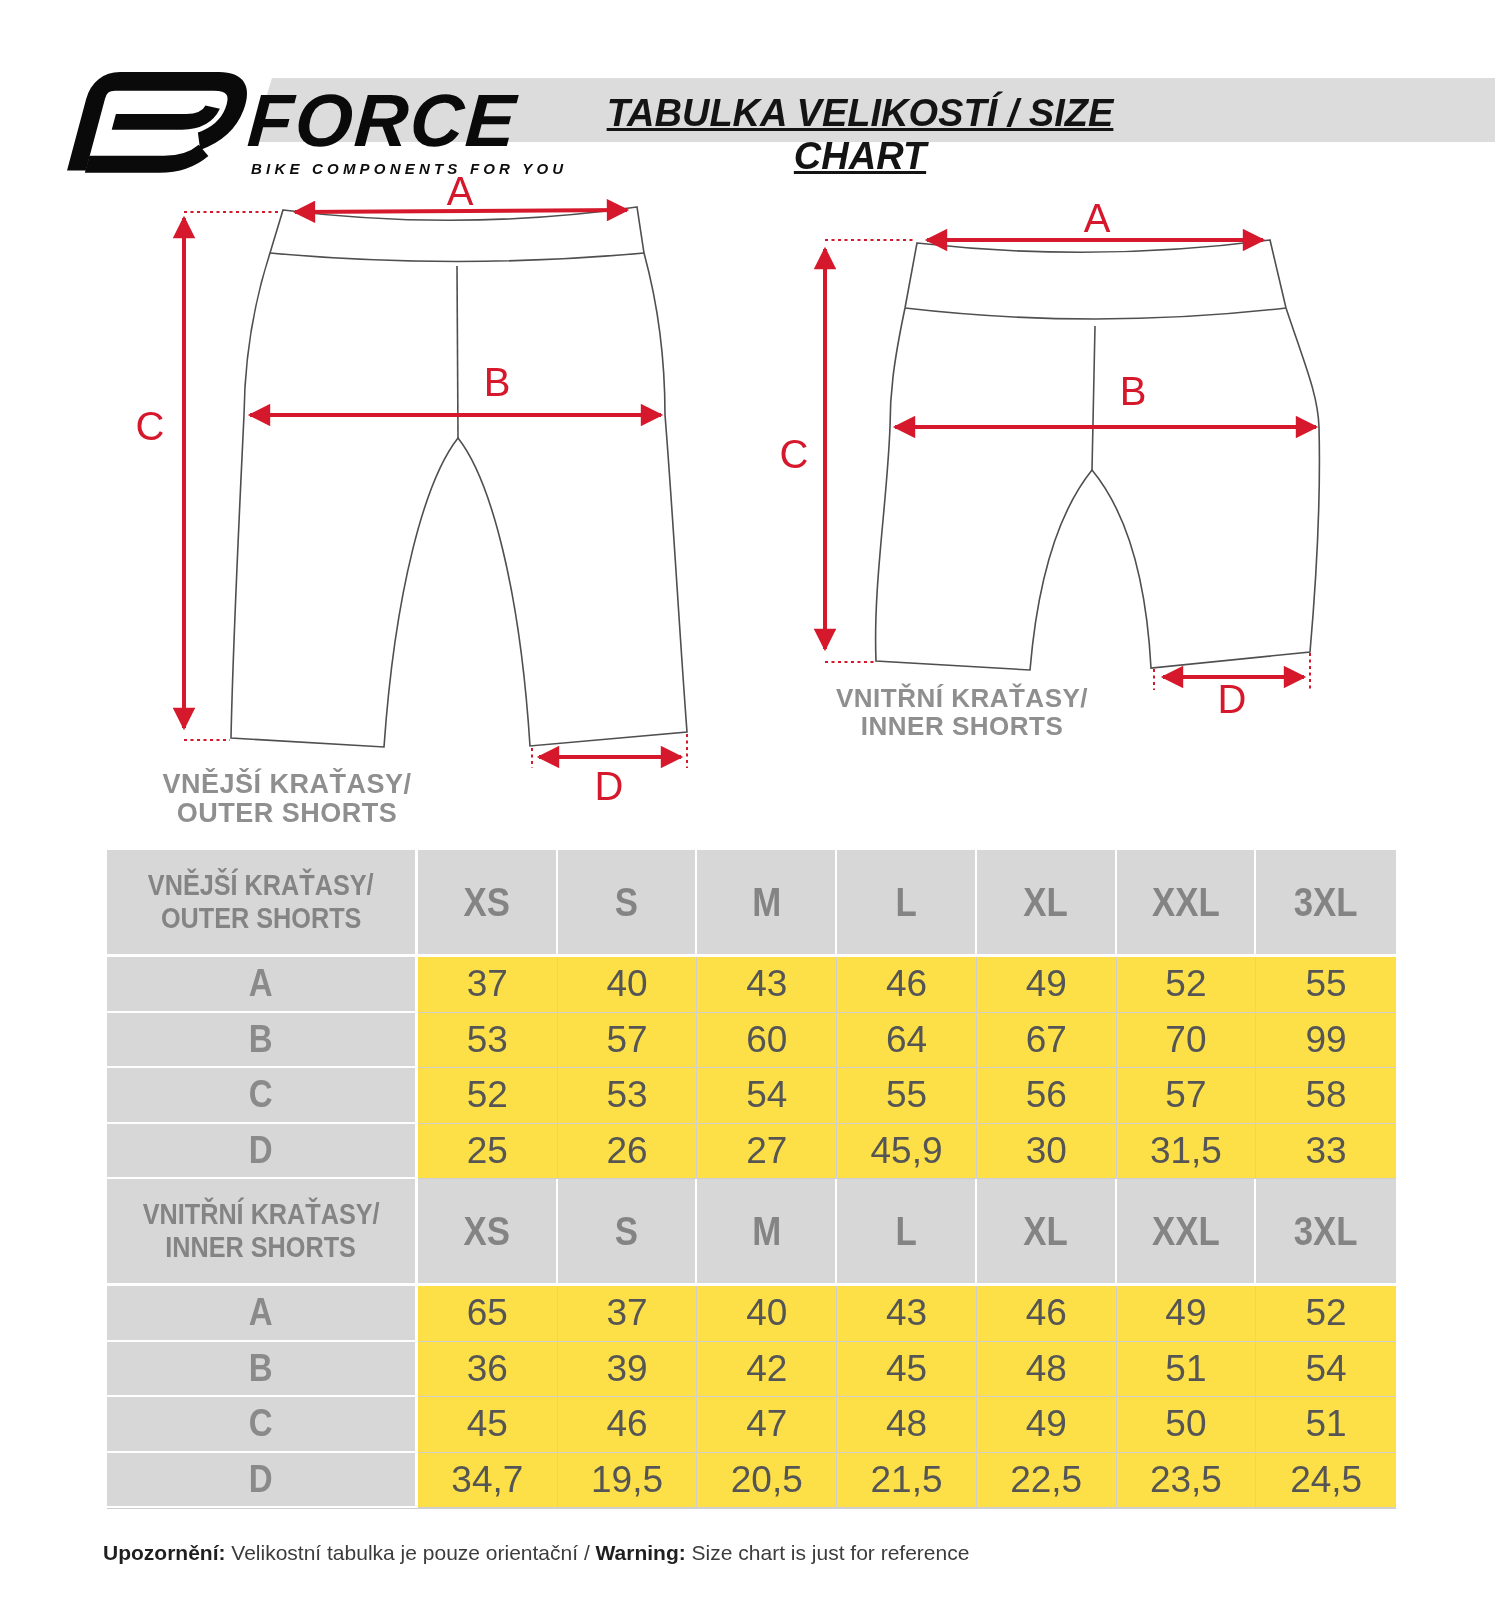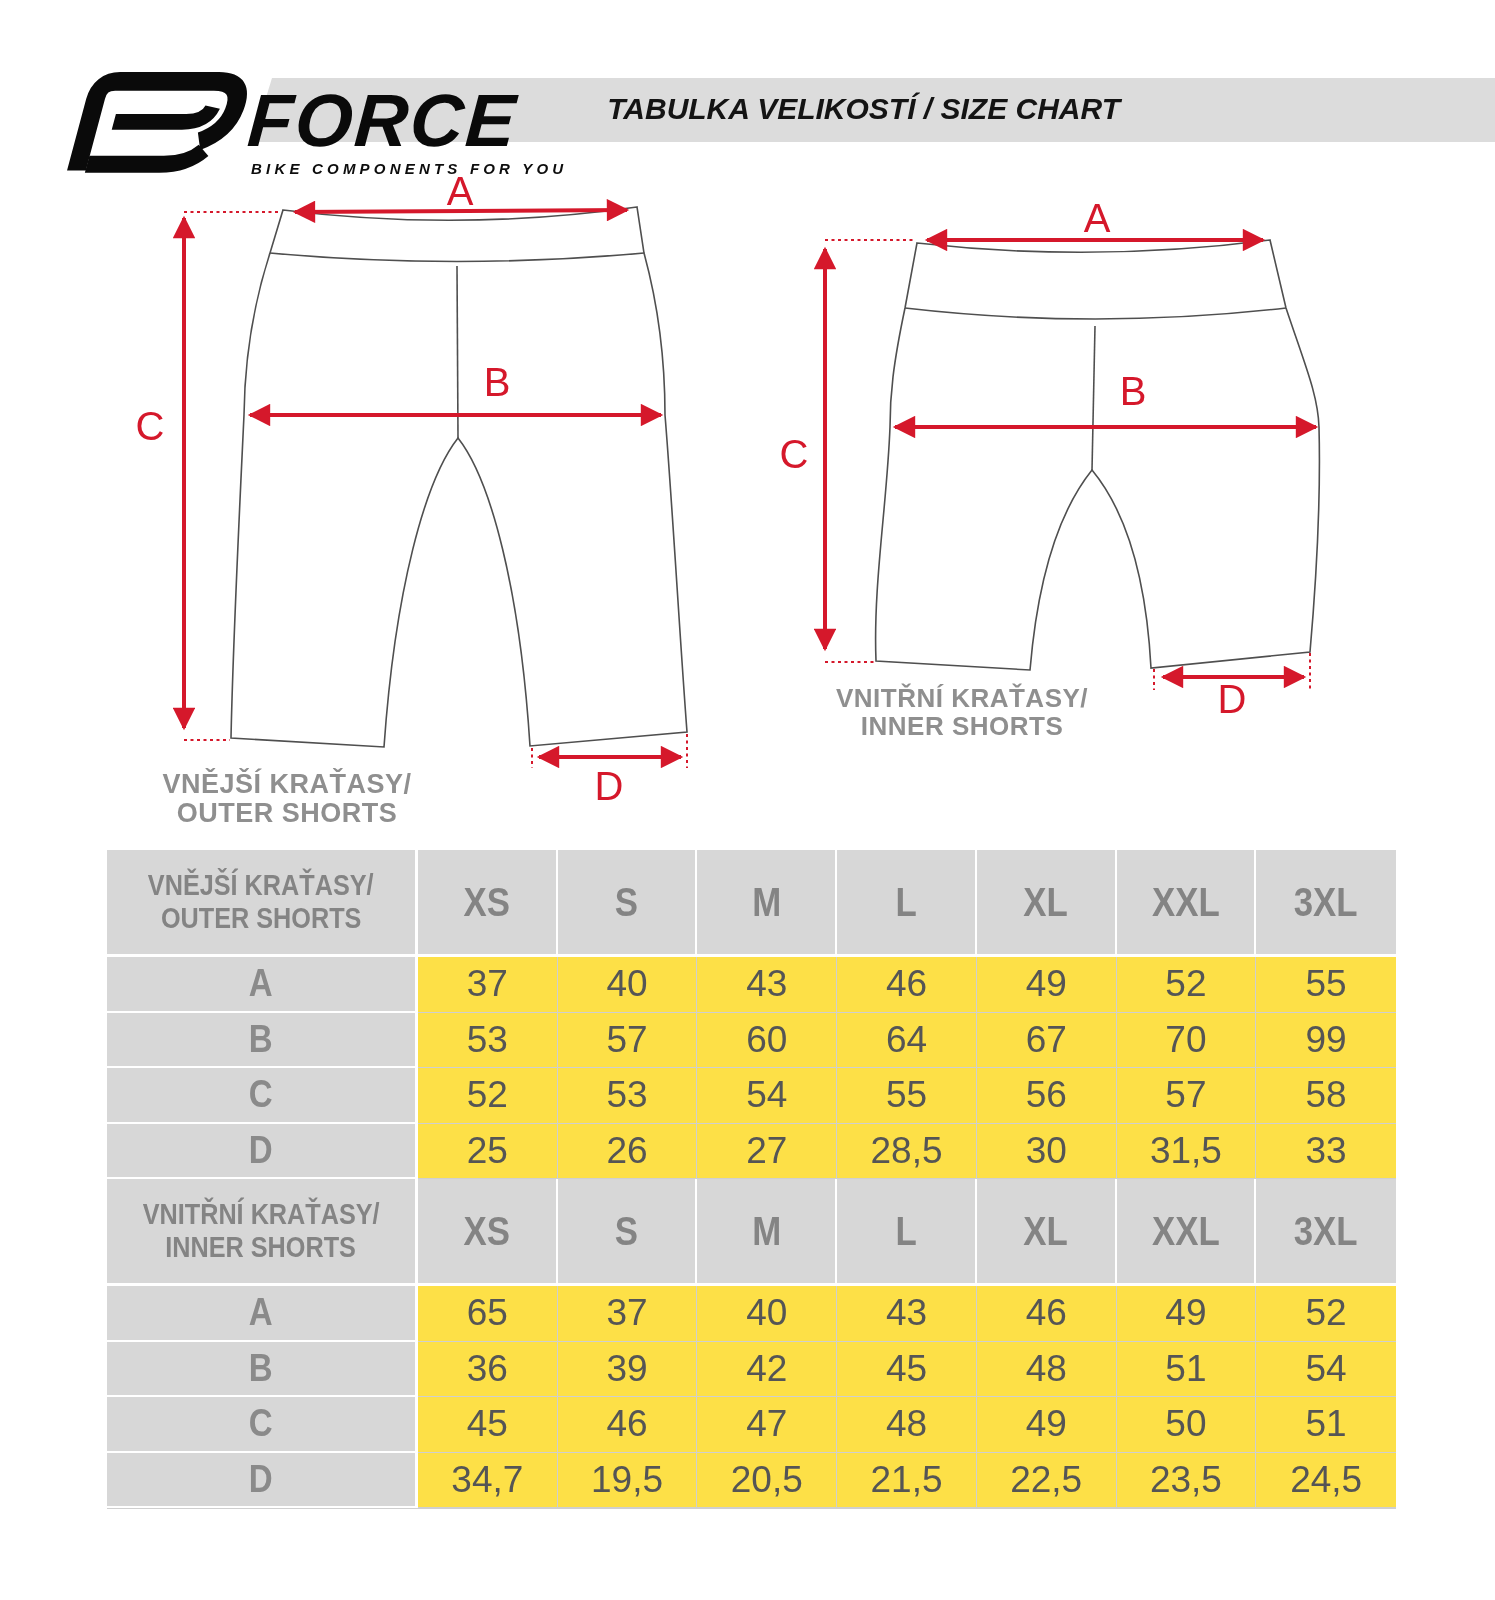--- a/index.html
+++ b/index.html
@@ -8,22 +8,22 @@
 
   
   .title-band{position:absolute;left:272px;top:78px;width:1300px;height:64px;
               background:#dcdcdc;transform:skewX(-17deg);transform-origin:left top;}
   .logo-mark{position:absolute;left:62px;top:62px;}
   .brand-word{position:absolute;left:248px;top:84px;font-size:74px;font-weight:bold;
               font-style:italic;letter-spacing:2px;color:#0a0a0a;line-height:74px;
               transform:skewX(-4deg);}
   .brand-tag{position:absolute;left:251px;top:160px;font-size:15px;font-weight:bold;
              font-style:italic;letter-spacing:4.2px;color:#0d0d0d;white-space:nowrap;}
-  .sheet-title{position:absolute;left:600px;top:92px;width:520px;text-align:right;
-               font-size:30px;font-weight:bold;font-style:italic;color:#141414;}
+  .sheet-title{position:absolute;left:600px;top:92px;width:520px;text-align:center;
+               font-size:38px;font-weight:bold;font-style:italic;color:#141414;text-decoration:underline;}
 
   
   .diagram-svg{position:absolute;overflow:visible;}
   .outline{fill:none;stroke:#4f4f4f;stroke-width:1.6;}
   .red-line{stroke:#d5182b;stroke-width:4;fill:none;}
   .red-dot{stroke:#d5182b;stroke-width:2;fill:none;stroke-dasharray:3 3.5;}
   .red-letter{fill:#d5182b;font-size:40px;font-family:"Liberation Sans",sans-serif;}
   .caption{position:absolute;text-align:center;font-weight:bold;color:#8f8f8f;
            font-size:27px;line-height:29px;letter-spacing:0.5px;}
 
@@ -189,21 +189,21 @@
         <div class="cell vcell">57</div>
         <div class="cell vcell">58</div>
       </div>
       <div class="trow drow">
         <div class="cell lblcell rowlbl">
           <div class="cond">D</div>
         </div>
         <div class="cell vcell">25</div>
         <div class="cell vcell">26</div>
         <div class="cell vcell">27</div>
-        <div class="cell vcell">28,5</div>
+        <div class="cell vcell">45,9</div>
         <div class="cell vcell">30</div>
         <div class="cell vcell">31,5</div>
         <div class="cell vcell">33</div>
       </div>
       <div class="trow hrow">
         <div class="cell gray seclbl">
           <div class="cond">VNITŘNÍ KRAŤASY/</div>
           <div class="cond">INNER SHORTS</div>
         </div>
         <div class="cell gray sizehead">
@@ -271,13 +271,14 @@
         <div class="cell vcell">34,7</div>
         <div class="cell vcell">19,5</div>
         <div class="cell vcell">20,5</div>
         <div class="cell vcell">21,5</div>
         <div class="cell vcell">22,5</div>
         <div class="cell vcell">23,5</div>
         <div class="cell vcell">24,5</div>
       </div>
     </div>
 
+  <div class="footer"><b>Upozornění:</b><span> Velikostní tabulka je pouze orientační</span><span> / </span><b>Warning:</b><span> Size chart is just for reference</span></div>
 </div>
 
 </body></html>

